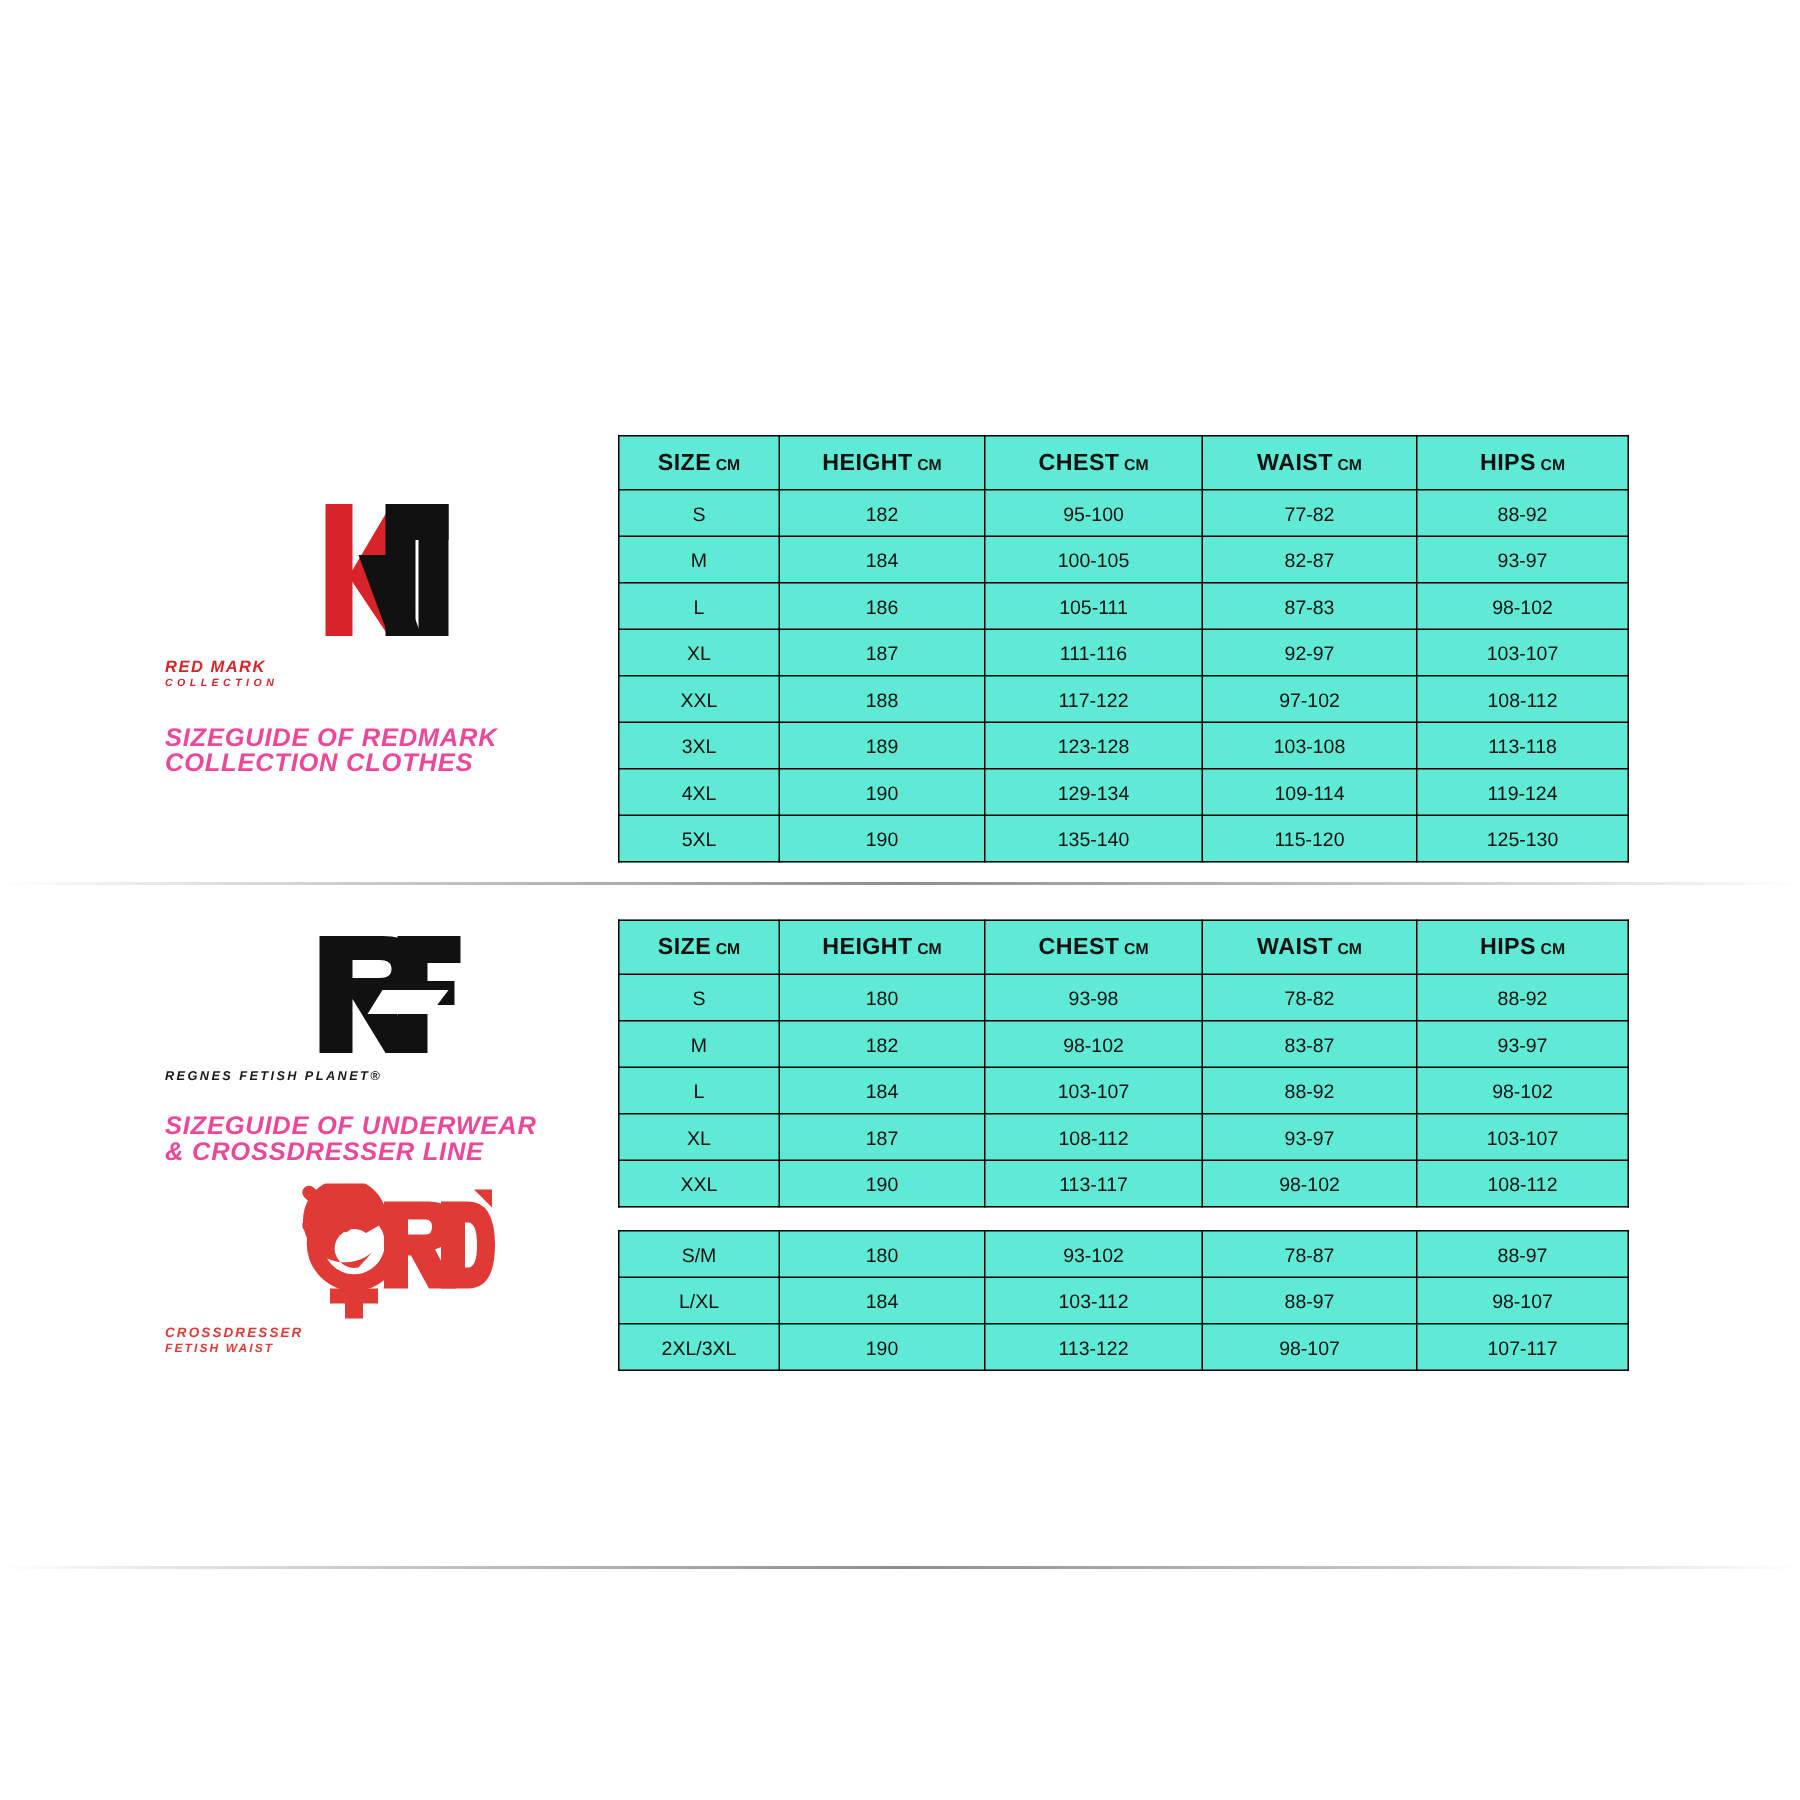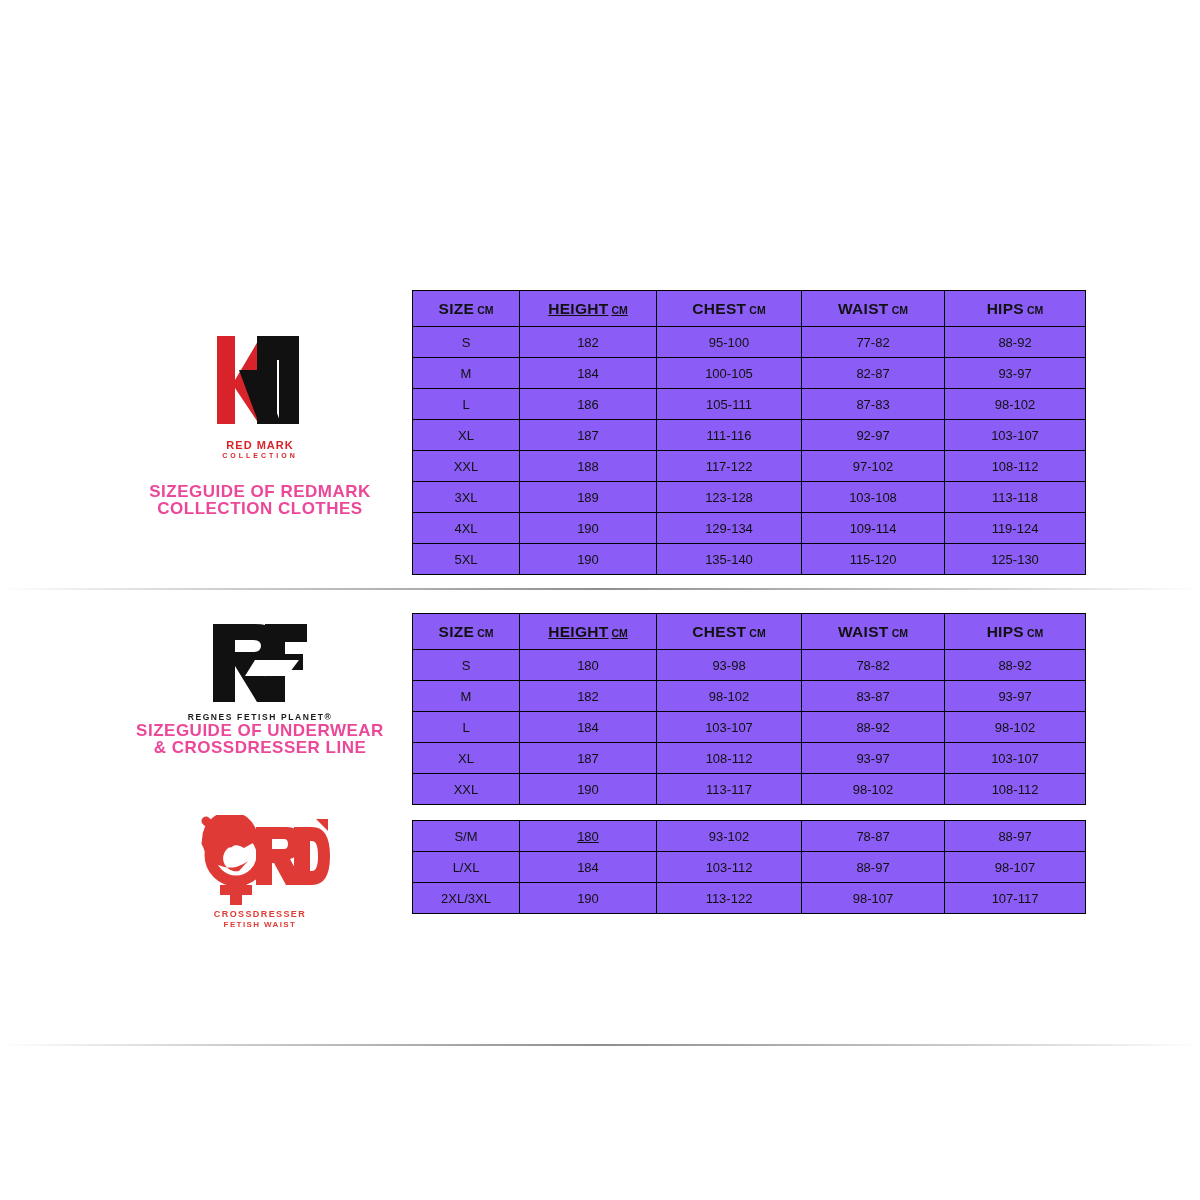--- a/index.html
+++ b/index.html
@@ -19,21 +19,21 @@
   .page {
     position: absolute;
     left: 0;
     top: 0;
     width: 1200px;
     height: 1200px;
   }
 
   .brand-block {
     position: absolute;
-    text-align: center;
+    font-style: italic;
   }
 
   .brand-caption {
     font-size: 17px;
     font-weight: bold;
     letter-spacing: 0.5px;
     line-height: 17px;
     color: #ec4899;
     text-transform: uppercase;
   }
@@ -91,21 +91,21 @@
     font-weight: bold;
     letter-spacing: 1.4px;
     color: #e03a36;
     margin-top: 1px;
   }
 
   
   table.size-table {
     position: absolute;
     border-collapse: collapse;
-    background: #8b5cf6;
+    background: #5eead4;
   }
   table.size-table th,
   table.size-table td {
     border: 1px solid #000;
     text-align: center;
     font-size: 13px;
     color: #111;
     height: 30px;
     padding: 0 4px;
     font-weight: normal;
@@ -117,21 +117,21 @@
     letter-spacing: 0.3px;
   }
   table.size-table th .unit {
     font-size: 10.5px;
     font-weight: bold;
     margin-left: 3px;
     letter-spacing: 0;
   }
   
   .col-size   { width: 98px; }
-  .col-height { width: 128px; text-decoration: underline; }
+  .col-height { width: 128px; }
   .col-chest  { width: 136px; }
   .col-waist  { width: 134px; }
   .col-hips   { width: 132px; }
 
   #table-redmark { left: 412px; top: 290px; }
   #table-rfp     { left: 412px; top: 613px; }
   #table-crd     { left: 412px; top: 820px; padding-left: 16px; }
 
   
   .divider {
@@ -254,27 +254,27 @@
   <div class="brand-block" id="brand-rfp" style="left:110px; top:620px; width:300px;">
     <div class="rfp-logo-wrap">
       <svg viewBox="0 0 130 86" width="130" height="86" aria-hidden="true">
         <path d="M18 4 L60 4 Q86 4 86 24 Q86 42 62 44 L86 82 L62 82 L40 46 L40 82 L18 82 Z" fill="#111111"></path>
         <path d="M40 20 L58 20 Q66 20 66 26 Q66 32 58 32 L40 32 Z" fill="#ffffff"></path>
         <path d="M70 4 L112 4 L112 22 L90 22 L90 34 L108 34 L108 50 L90 50 L90 82 L70 82 Z" fill="#111111"></path>
         <path d="M60 40 L104 40 L92 56 L50 56 Z" fill="#ffffff"></path>
       </svg>
     </div>
     <div class="rfp-name">REGNES FETISH PLANET®</div>
-    <div class="brand-caption" style="">
+    <div class="brand-caption" style="margin-top:20px;">
       <div>SIZEGUIDE OF UNDERWEAR</div>
       <div>&amp; CROSSDRESSER LINE</div>
     </div>
   </div>
 
-  <div class="brand-block" id="brand-crd" style="left:110px; top:815px; width:300px;">
+  <div class="brand-block" id="brand-crd" style="left:110px; top:789px; width:300px;">
     <div class="crd-logo-wrap">
       <svg viewBox="0 0 140 92" width="140" height="92" aria-hidden="true">
 
         <path d="M58 46 a28 28 0 1 1 10 -21 l-14 8 a13 13 0 1 0 -5 23 Z" fill="#e03a36"></path>
         <circle cx="46" cy="40" r="26" fill="none" stroke="#e03a36" stroke-width="11"></circle>
 
         <rect x="40" y="62" width="12" height="28" fill="#e03a36"></rect>
         <rect x="30" y="70" width="32" height="10" fill="#e03a36"></rect>
 
         <line x1="16" y1="6" x2="40" y2="28" stroke="#e03a36" stroke-width="9" stroke-linecap="round"></line>

